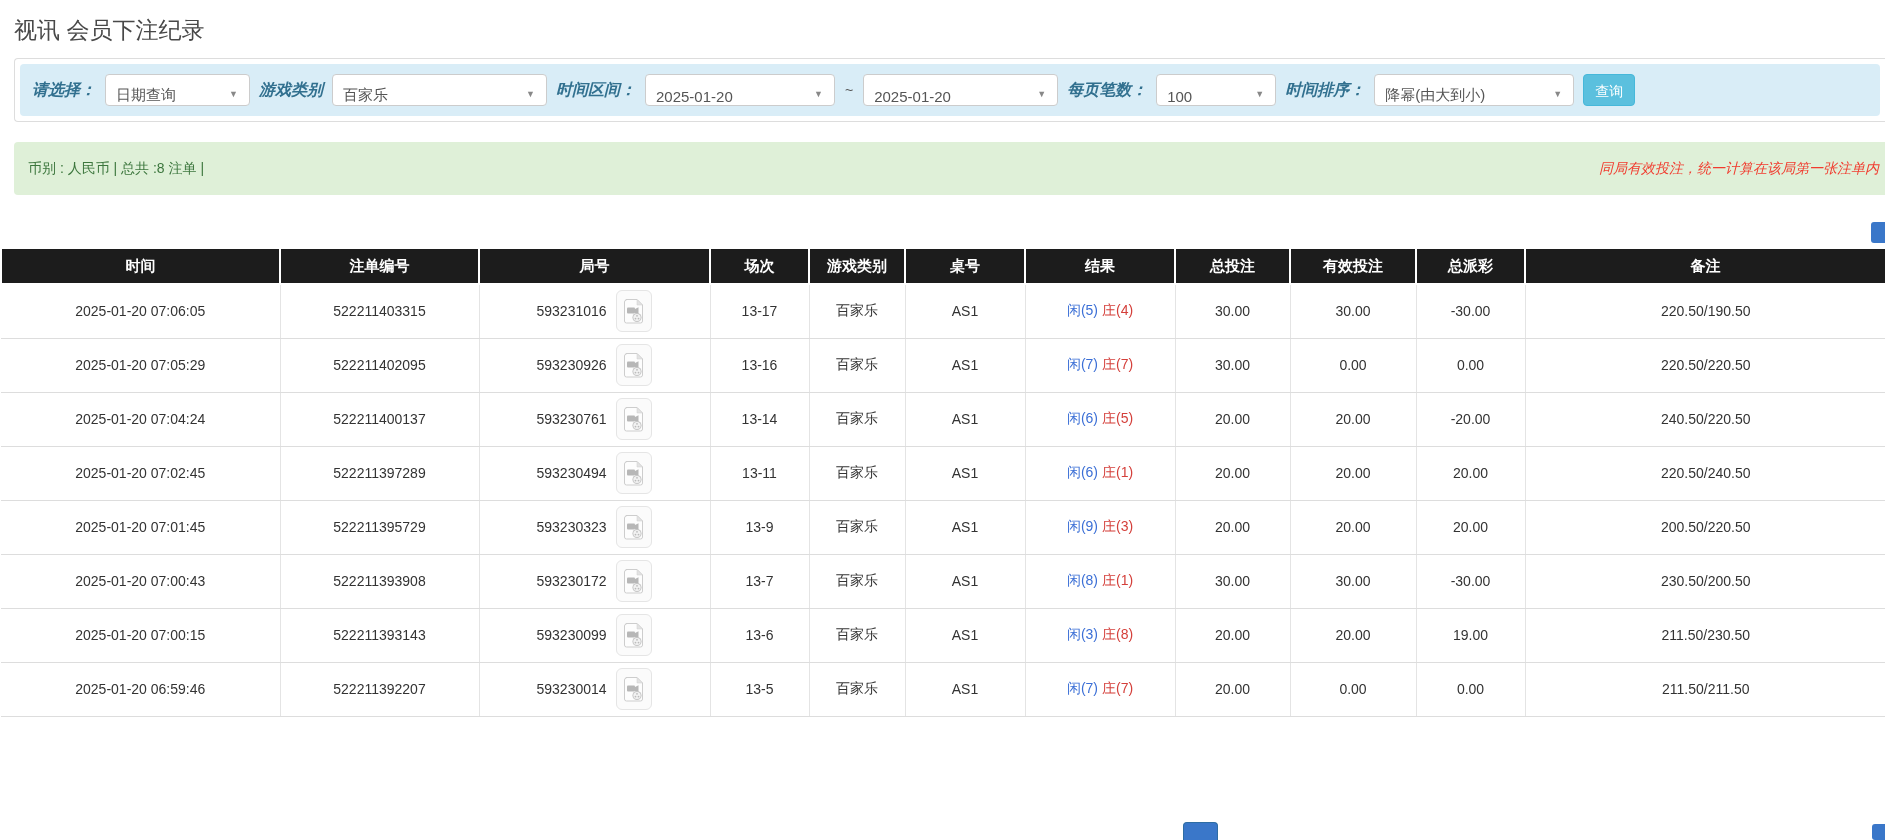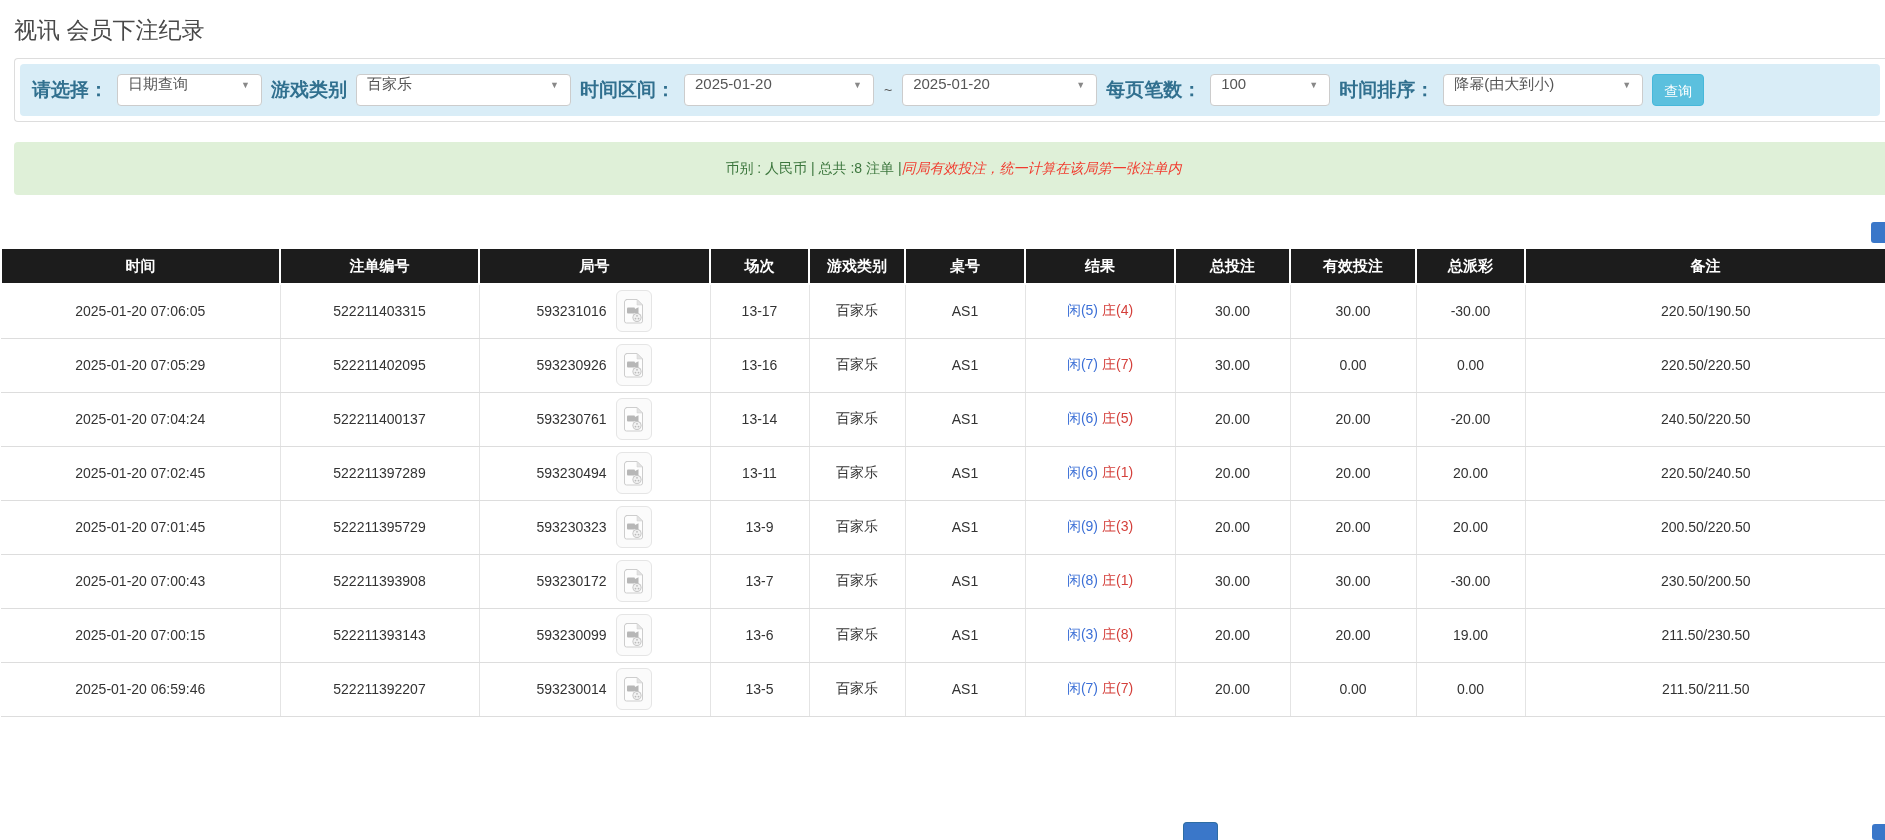--- a/index.html
+++ b/index.html
@@ -36,46 +36,46 @@
     padding:5px;
   }
   .filter-bar{
     background:var(--filterbar-bg);
     border-radius:4px;
     display:flex;align-items:center;
     padding:10px 12px;gap:9px;
     white-space:nowrap;
   }
   .flabel{
-    font-size:19px;font-weight:bold;color:var(--filter-label);
+    font-size:16px;font-weight:bold;color:var(--filter-label);font-style:italic;
   }
   .combo{
     background:#fff;border:1px solid #ccc;border-radius:4px;
-    height:32px;display:flex;align-items:flex-start;
+    height:32px;display:flex;align-items:flex-end;
     padding:0 6px 0 10px;cursor:pointer;
   }
   .combo .combo-val{font-size:15px;color:#555;flex:1;overflow:hidden;}
   .combo .caret-box{
     margin-left:8px;color:#888;font-size:9px;line-height:1;
     padding:6px 5px;border-radius:3px;
   }
   .w145{width:145px}.w215{width:215px}.w190{width:190px}.w195{width:195px}.w120{width:120px}.w200{width:200px}
   .tilde{font-size:14px;color:#555;margin:0 1px;}
   .search-btn{
     background:var(--button-bg);border:1px solid #46b8da;border-radius:4px;
     color:#fff;font-size:14px;height:32px;padding:8px 11px;cursor:pointer;
     font-family:inherit;
   }
   
   .info-bar{
     margin:20px 0 0 14px;
     background:var(--greenbar-bg);
     border-radius:4px 0 0 4px;
     height:53px;
-    display:flex;align-items:center;justify-content:center;
+    display:flex;align-items:center;justify-content:space-between;
     padding:0 6px 0 14px;
     font-size:14px;
   }
   .info-left{color:var(--greenbar-text);}
   .info-right{color:#f13b2e;font-style:italic;}
   
   .records-table{
     margin-top:52px;
     width:1885px;table-layout:fixed;
     border-collapse:collapse;

